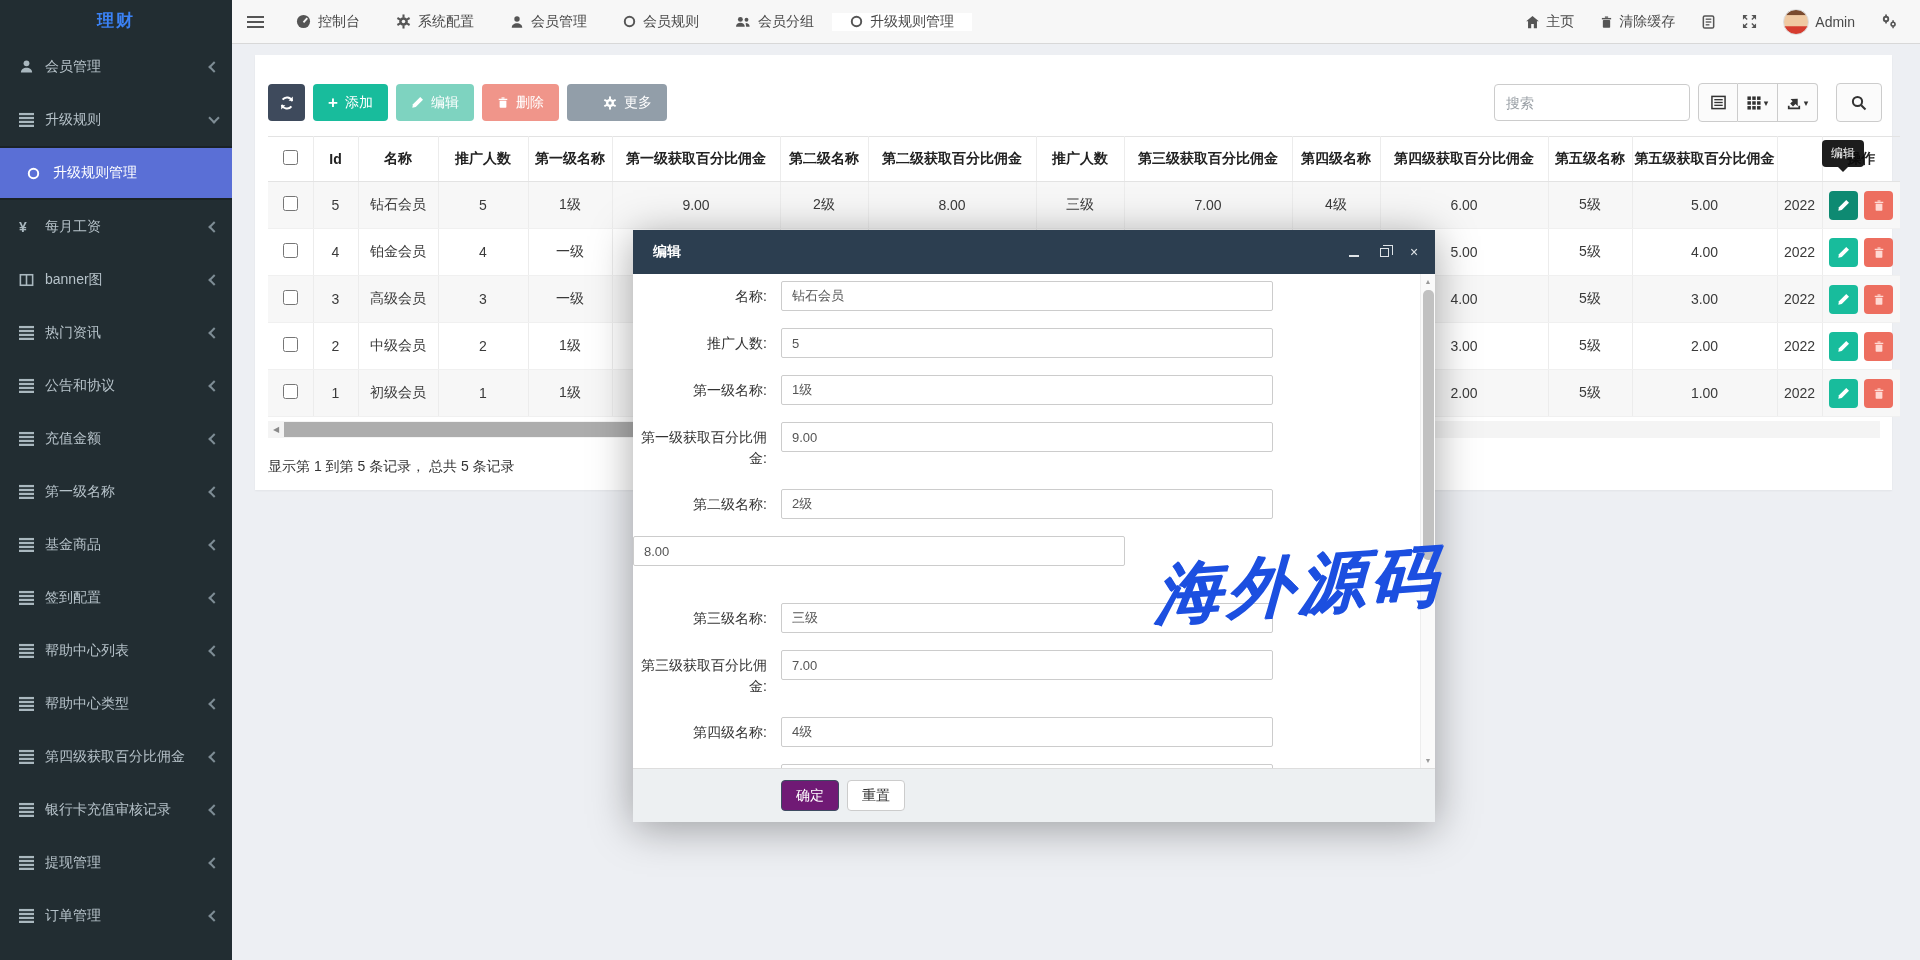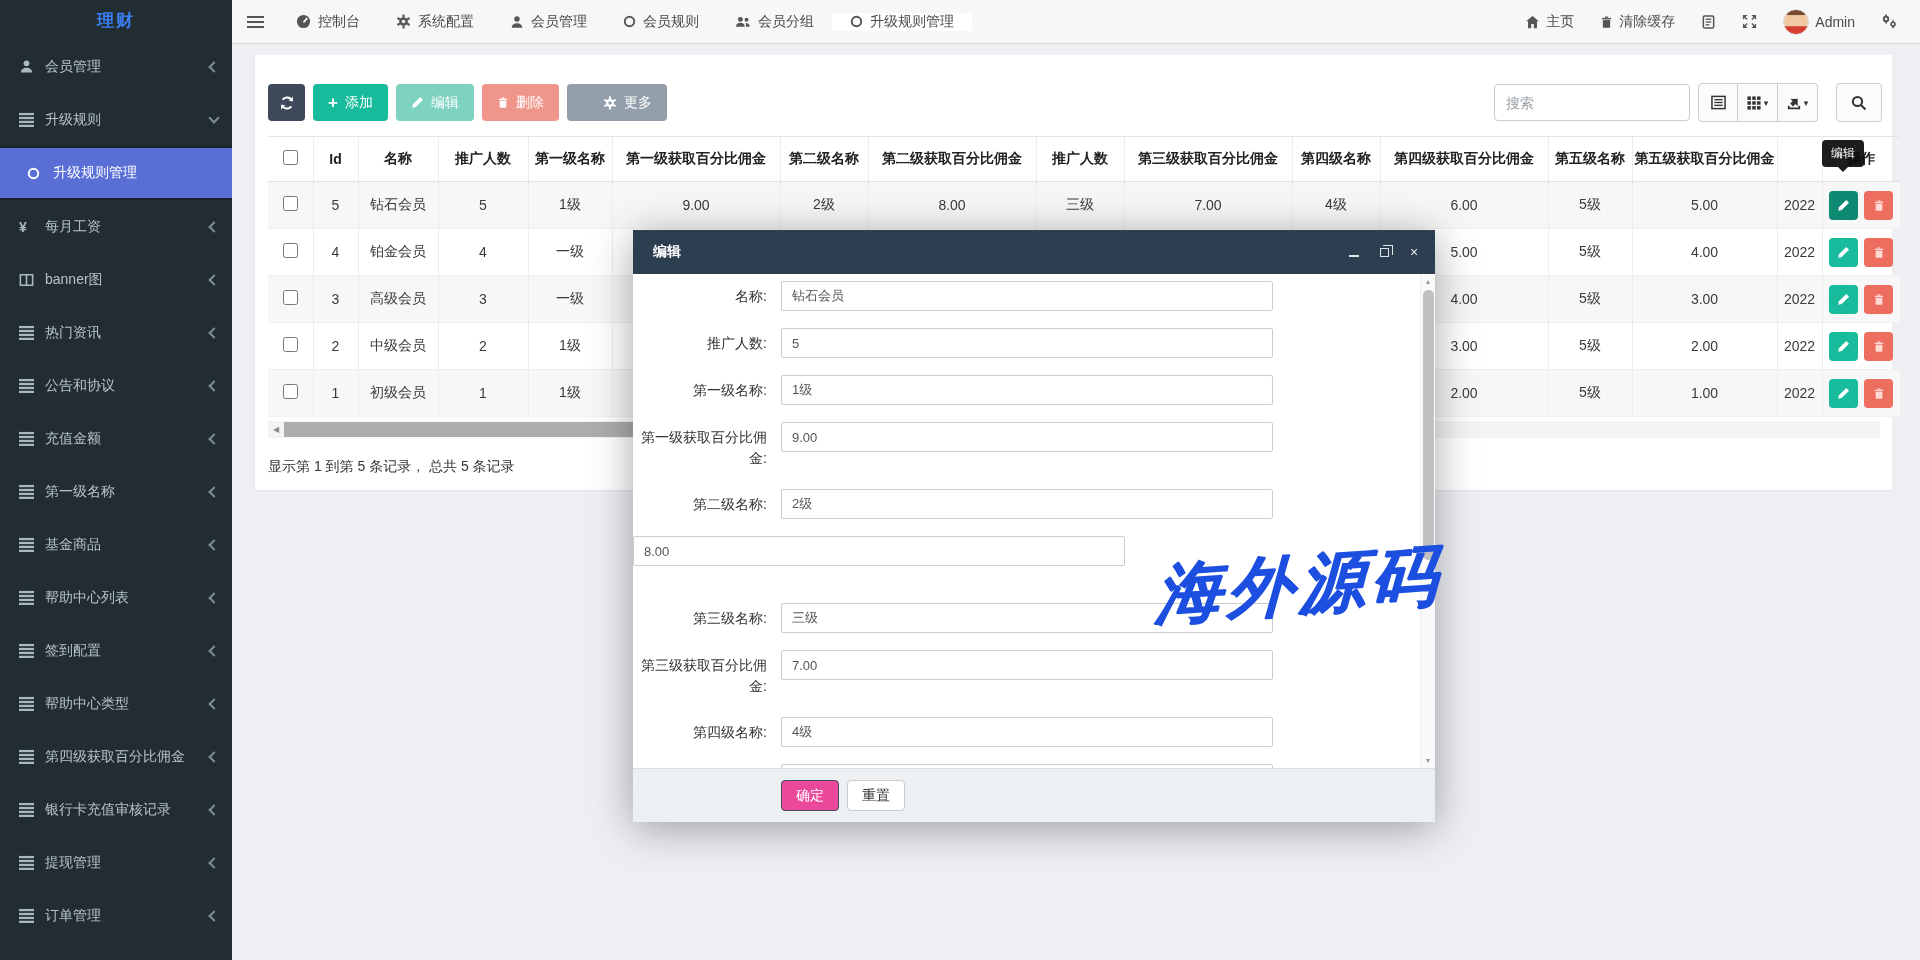--- a/index.html
+++ b/index.html
@@ -84,21 +84,21 @@
   .frow { display:flex; margin-bottom:17px; }
   .frow.tall { height:50px; margin-bottom:17px; }
   .flabel { width:148px; padding:5px 14px 0 0; text-align:right; font-size:14px; color:#333; line-height:21px; }
   .finput { width:492px; height:30px; border:1px solid #ccc; border-radius:2px; padding:0 10px; font-size:13px; color:#555; font-family:inherit; }
   .vscroll { position:absolute; right:0; top:0; bottom:0; width:15px; background:#fafafa; border-left:1px solid #ededed; }
   .vs-arrow { position:absolute; left:0; width:14px; text-align:center; font-size:7px; color:#9a9a9a; }
   .vs-up { top:4px; } .vs-down { bottom:4px; }
   .vs-thumb { position:absolute; left:2px; top:16px; width:11px; height:270px; background:#c1c1c1; border-radius:5px; }
   .modal-foot { height:54px; background:#edf0f2; border-top:1px solid #ddd; display:flex; align-items:center; padding-left:148px; gap:8px; }
   .fbtn { height:31px; border-radius:4px; font-size:14px; padding:0 14px; cursor:pointer; font-family:inherit; }
-  .fbtn.ok { background:#ec4899; color:#fff; border:1px solid #3e4b61; }
+  .fbtn.ok { background:#701a75; color:#fff; border:1px solid #3e4b61; }
   .fbtn.reset { background:#fff; color:#333; border:1px solid #ccc; }
 
   
   .tooltip { position:absolute; left:1822px; top:140px; background:rgba(10,10,10,.92); color:#fff; font-size:12px; padding:5px 9px; border-radius:4px; z-index:50; }
   .tooltip::after { content:""; position:absolute; left:50%; margin-left:-5px; top:100%; border:5px solid transparent; border-top-color:rgba(10,10,10,.92); }
   .watermark { position:absolute; left:1155px; top:540px; z-index:60; font-size:66px; font-weight:bold; font-style:italic; color:#1c4fe0; letter-spacing:6px; transform:rotate(-4deg) skewX(-6deg); white-space:nowrap; font-family:"DejaVu Serif",serif; text-shadow:1px 1px 0 #1c4fe0; }
 </style>
 </head>
 <body>
 
@@ -223,34 +223,34 @@
 
     <div class="mitem">
       <span class="micon">
           <svg width="15" height="15" viewBox="0 0 16 16" fill="currentColor">
             <rect y="1" width="16" height="2.4"></rect>
             <rect y="5.2" width="16" height="2.4"></rect>
             <rect y="9.4" width="16" height="2.4"></rect>
             <rect y="13.6" width="16" height="2.4"></rect>
           </svg>
         </span>
+      <span class="mlabel">签到配置</span>
+      <span class="chev chev-left"></span>
+    </div>
+
+    <div class="mitem">
+      <span class="micon">
+          <svg width="15" height="15" viewBox="0 0 16 16" fill="currentColor">
+            <rect y="1" width="16" height="2.4"></rect>
+            <rect y="5.2" width="16" height="2.4"></rect>
+            <rect y="9.4" width="16" height="2.4"></rect>
+            <rect y="13.6" width="16" height="2.4"></rect>
+          </svg>
+        </span>
       <span class="mlabel">帮助中心列表</span>
-      <span class="chev chev-left"></span>
-    </div>
-
-    <div class="mitem">
-      <span class="micon">
-          <svg width="15" height="15" viewBox="0 0 16 16" fill="currentColor">
-            <rect y="1" width="16" height="2.4"></rect>
-            <rect y="5.2" width="16" height="2.4"></rect>
-            <rect y="9.4" width="16" height="2.4"></rect>
-            <rect y="13.6" width="16" height="2.4"></rect>
-          </svg>
-        </span>
-      <span class="mlabel">签到配置</span>
       <span class="chev chev-left"></span>
     </div>
 
     <div class="mitem">
       <span class="micon">
           <svg width="15" height="15" viewBox="0 0 16 16" fill="currentColor">
             <rect y="1" width="16" height="2.4"></rect>
             <rect y="5.2" width="16" height="2.4"></rect>
             <rect y="9.4" width="16" height="2.4"></rect>
             <rect y="13.6" width="16" height="2.4"></rect>

